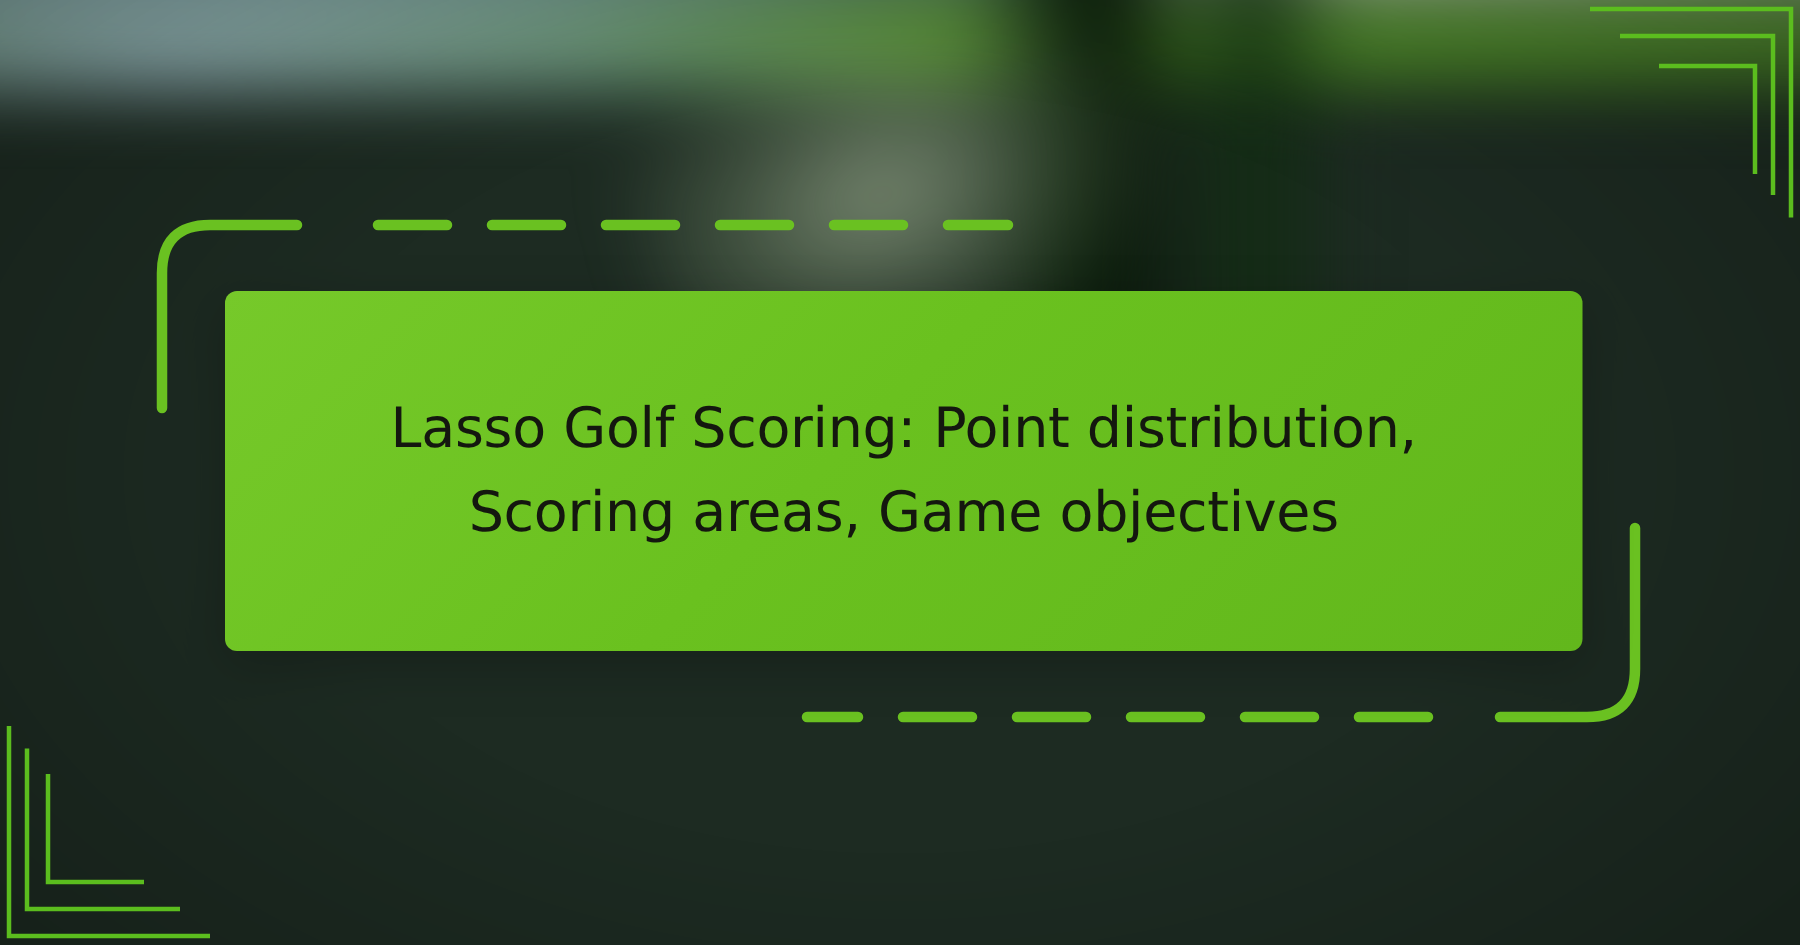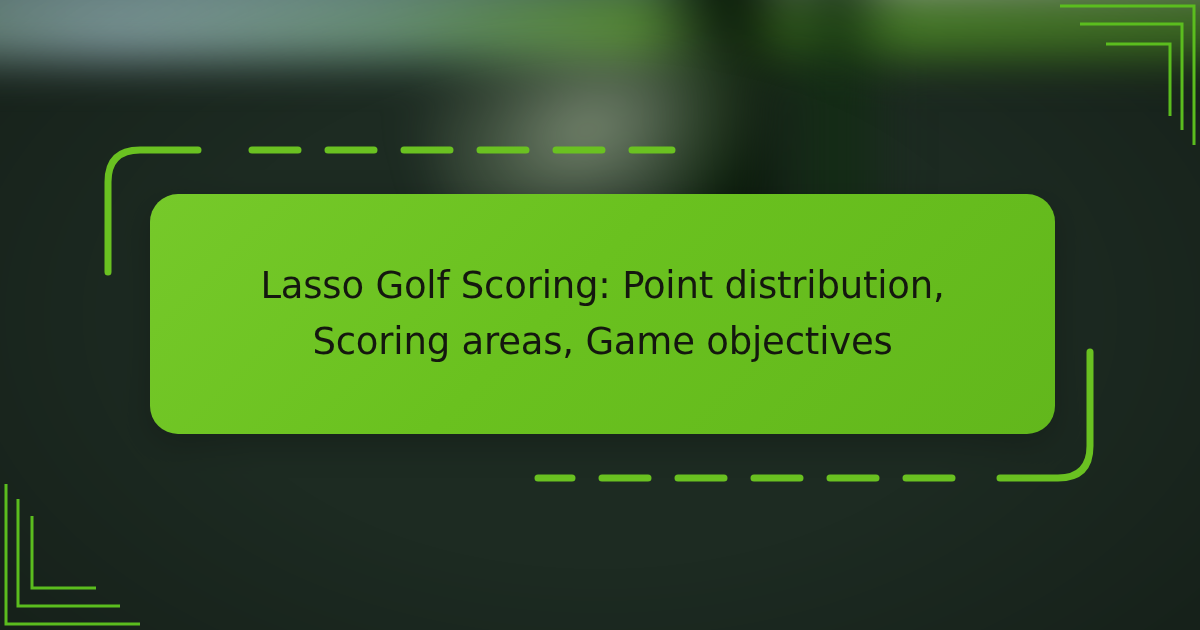--- a/index.html
+++ b/index.html
@@ -139,21 +139,21 @@
     pointer-events:none;
   }
 
   
   .headline-card {
     position:absolute;
     left:150px;
     top:194px;
     width:905px;
     height:240px;
-    border-radius:28px;
+    border-radius:8px;
     background:linear-gradient(135deg,#76c92a 0%,#6ac11f 45%,#62b71c 100%);
     box-shadow:0 10px 34px rgba(0,0,0,.22);
     display:flex;
     align-items:center;
     justify-content:center;
     padding:0 56px;
     z-index:3;
   }
 
   .headline-text {

